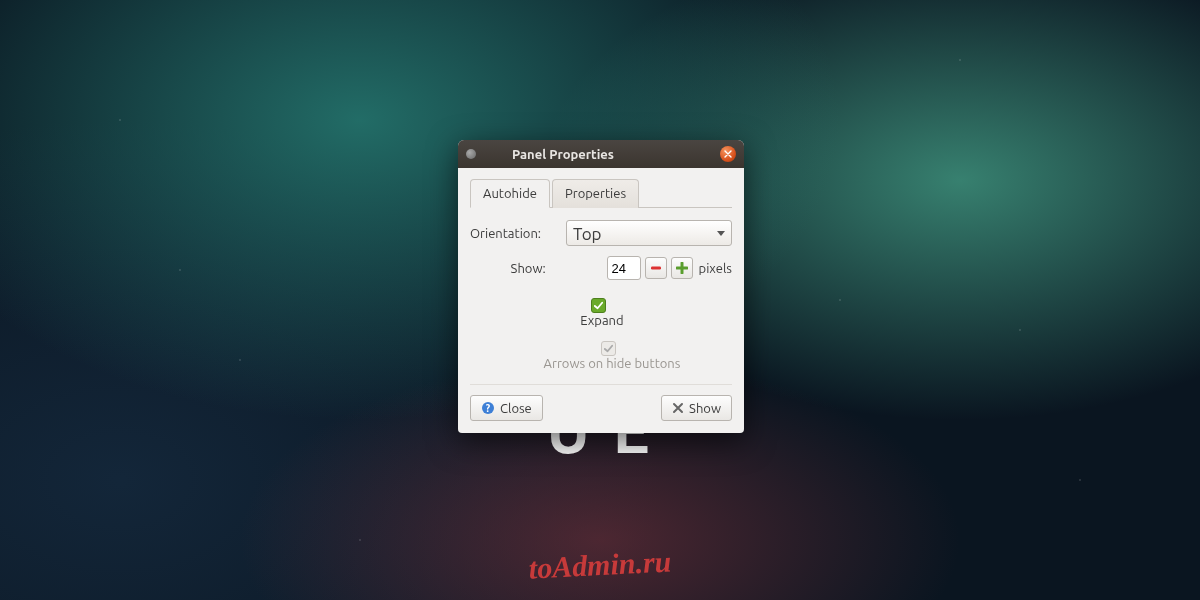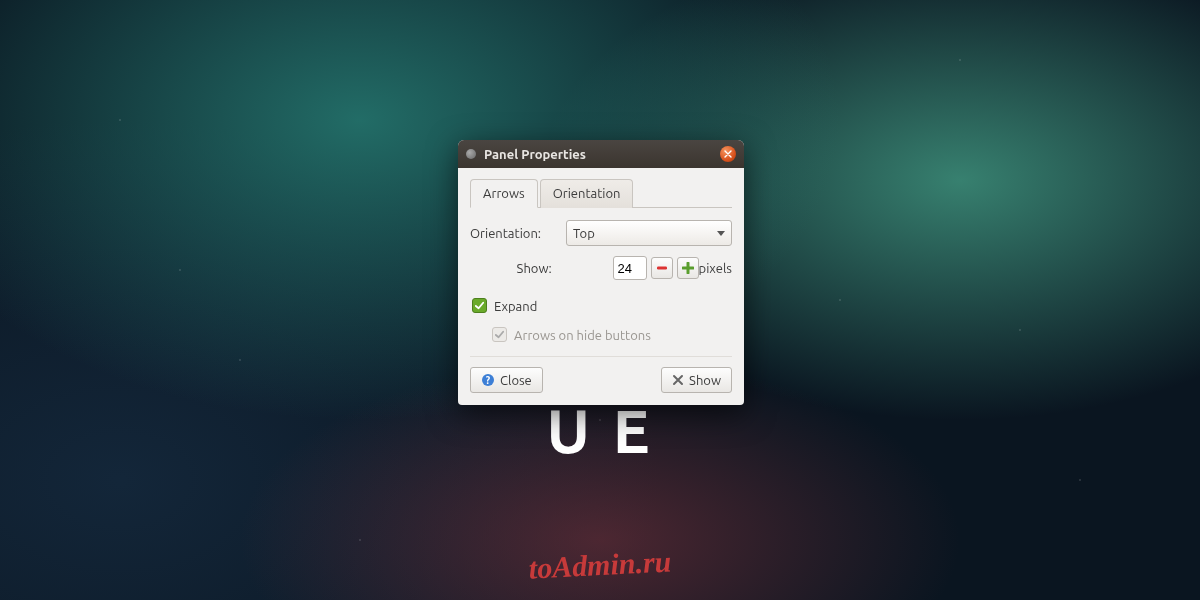--- a/index.html
+++ b/index.html
@@ -74,20 +74,21 @@
 
   .titlebar {
     height: 28px;
     background: linear-gradient(#4a4541, #3b352f);
     display: flex;
     align-items: center;
     padding: 0 8px;
     color: #e8e5e2;
     font-weight: bold;
     font-size: 13px;
+    gap: 28px;
   }
   .titlebar .dot {
     width: 10px; height: 10px; border-radius: 50%;
     background: radial-gradient(circle at 35% 35%, #aaa, #666);
     margin-right: 8px;
     flex: none;
   }
   .titlebar .title { flex: 1; }
   .titlebar .close {
     width: 16px; height: 16px; border-radius: 50%;
@@ -135,21 +136,21 @@
   .select {
     flex: 1;
     height: 24px;
     border: 1px solid #b8b4af;
     border-radius: 3px;
     background: linear-gradient(#ffffff, #edeae6);
     display: flex;
     align-items: center;
     padding: 12px 6px;
     cursor: pointer;
-    font-size: 13px;
+    font-size: 17px;
     justify-content: space-between;
   }
   .select .chev {
     width: 0; height: 0;
     border-left: 4px solid transparent;
     border-right: 4px solid transparent;
     border-top: 5px solid #555;
   }
 
   .spin {
@@ -167,27 +168,28 @@
   }
   .spin .btn {
     width: 22px; height: 22px;
     margin-left: 4px;
     border: 1px solid #b8b4af;
     border-radius: 3px;
     background: linear-gradient(#fdfdfd, #e9e7e4);
     display: flex; align-items: center; justify-content: center;
     cursor: pointer;
   }
-  .spin .unit { }
+  .spin .unit { margin-left: 6px; }
 
   .checkbox-row {
     display: flex;
     align-items: center;
     margin-bottom: 8px;
     padding-left: 2px;
+    flex-direction: column;
   }
   .checkbox-row.indent { padding-left: 22px; }
   .checkbox-row.disabled { color: #9a9691; }
   .cb {
     width: 15px; height: 15px;
     border: 1px solid #a5a19c;
     border-radius: 3px;
     background: #fff;
     margin-right: 7px;
     display: flex; align-items: center; justify-content: center;
@@ -239,22 +241,22 @@
     <div class="title">Panel Properties</div>
     <div class="close">
       <svg viewBox="0 0 8 8">
           <path d="M1 1 L7 7 M7 1 L1 7" stroke="#fff" stroke-width="1.4" stroke-linecap="round"></path>
         </svg>
     </div>
   </div>
 
   <div class="body">
     <div class="tabs">
-      <div class="tab active">Arrows</div>
-      <div class="tab">Orientation</div>
+      <div class="tab active">Autohide</div>
+      <div class="tab">Properties</div>
     </div>
 
     <div class="row">
       <div class="lbl">Orientation:</div>
       <div class="select">
         <span>Top</span>
         <span class="chev"></span>
       </div>
     </div>
 

